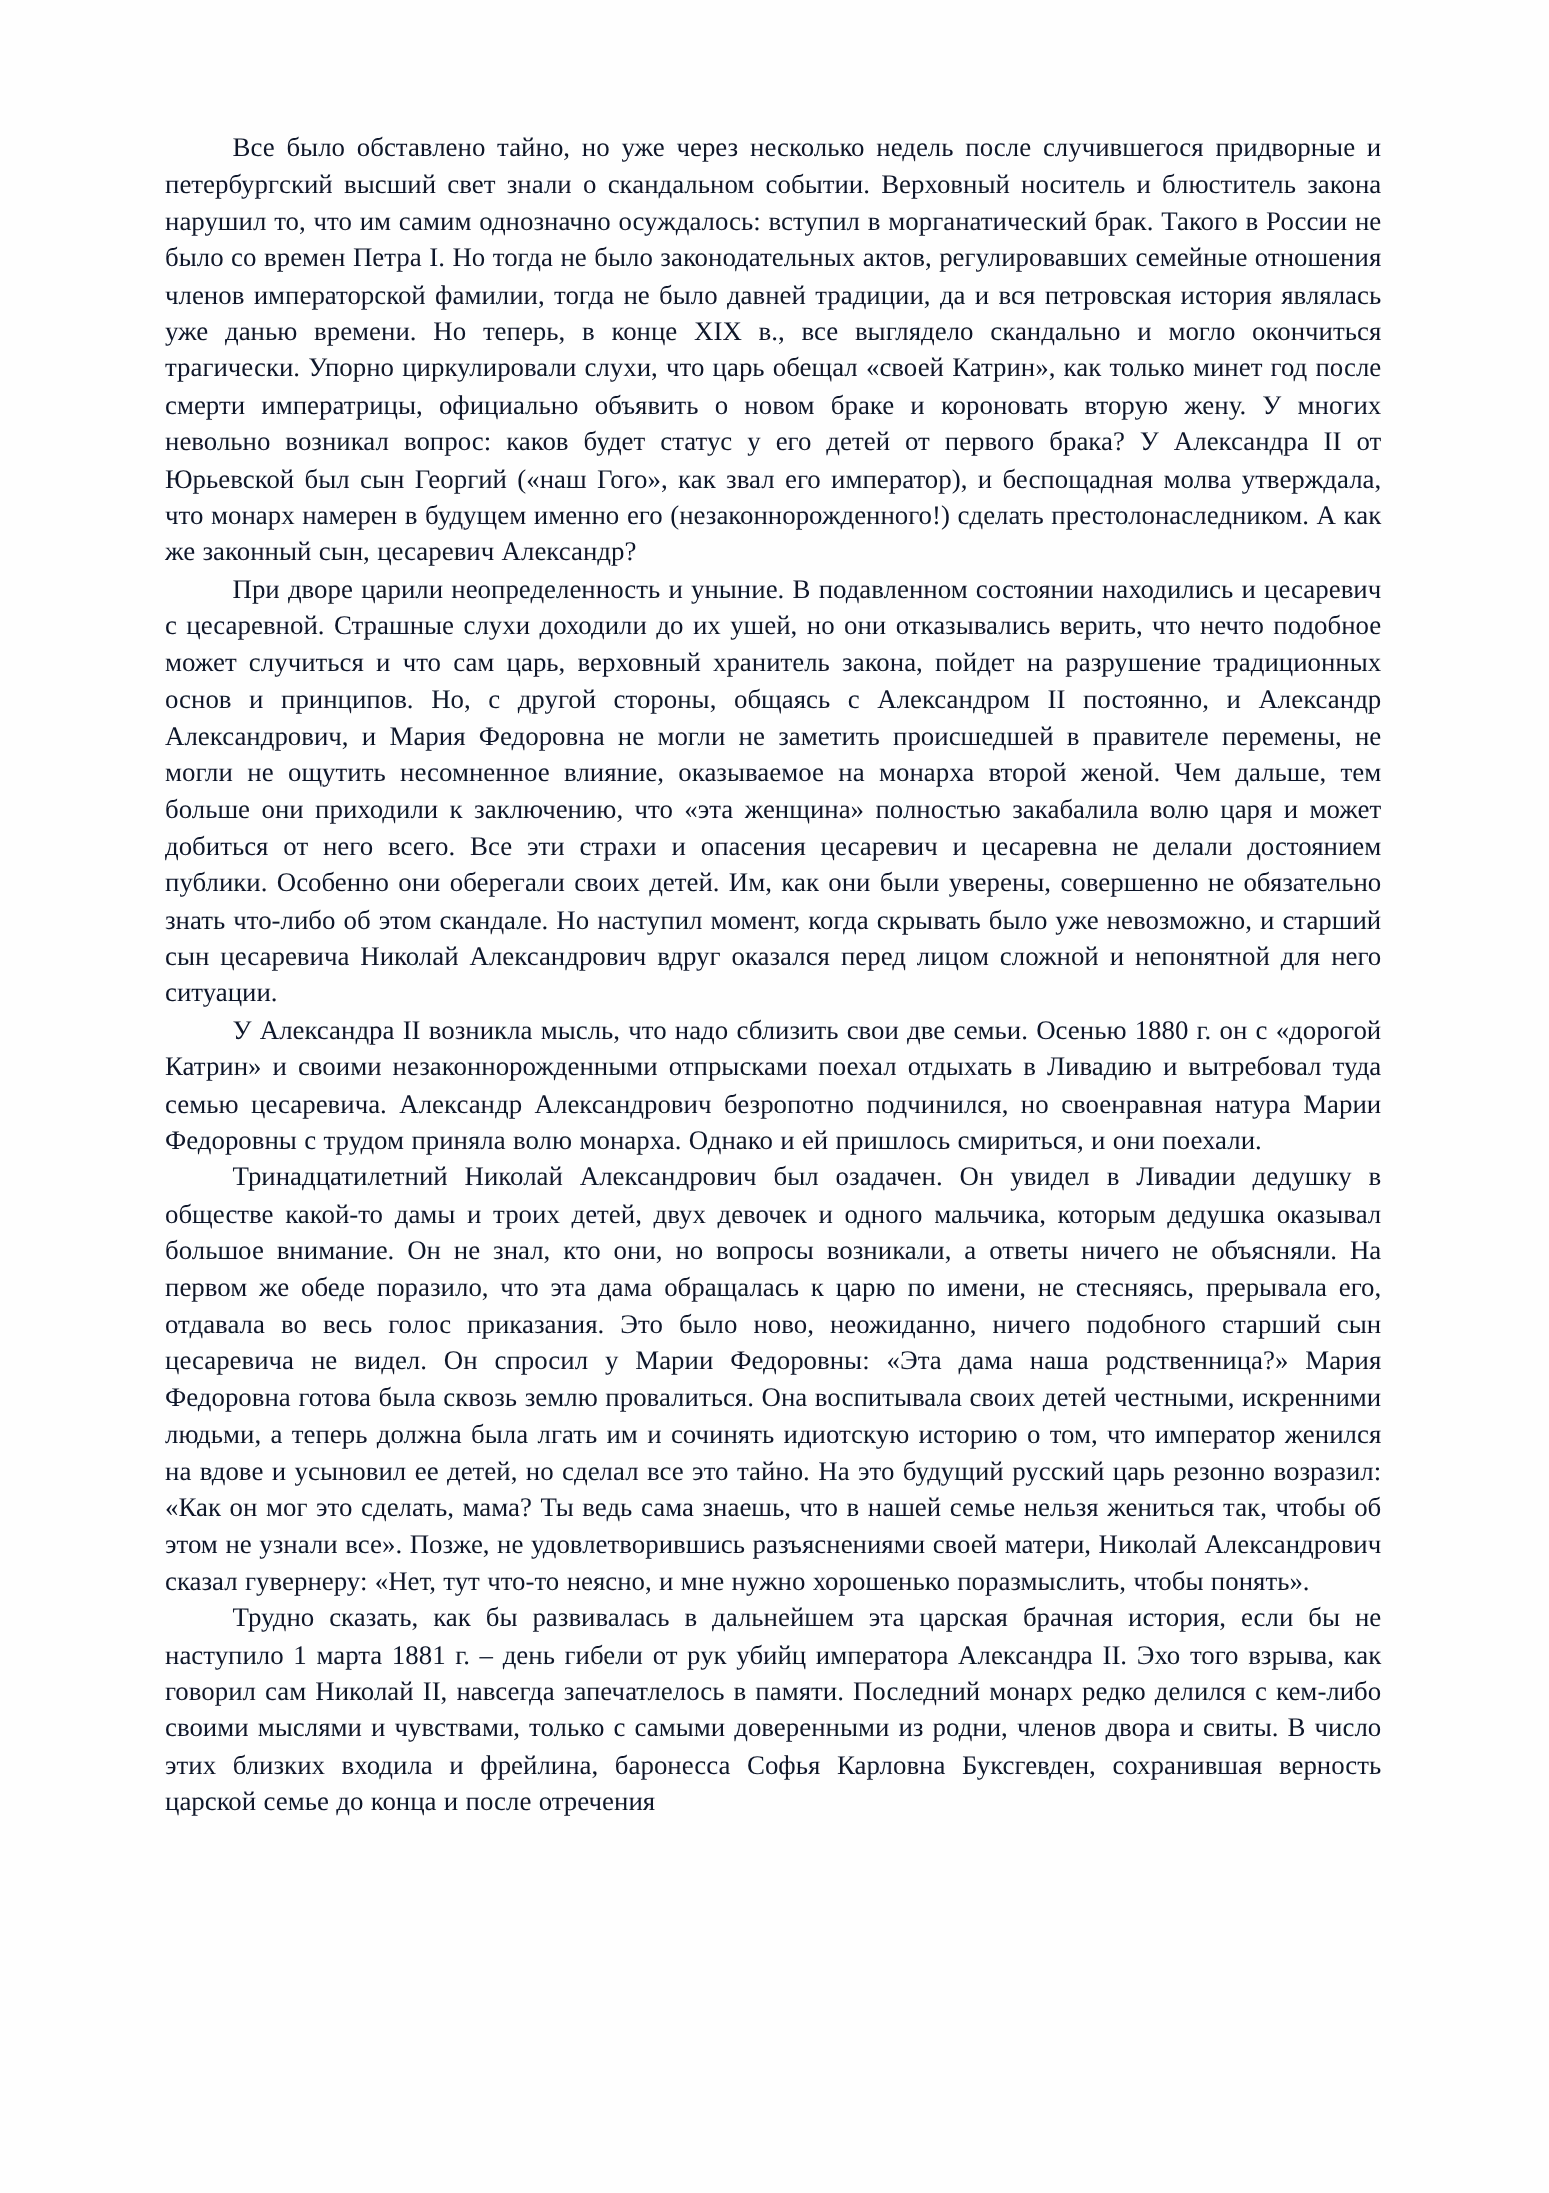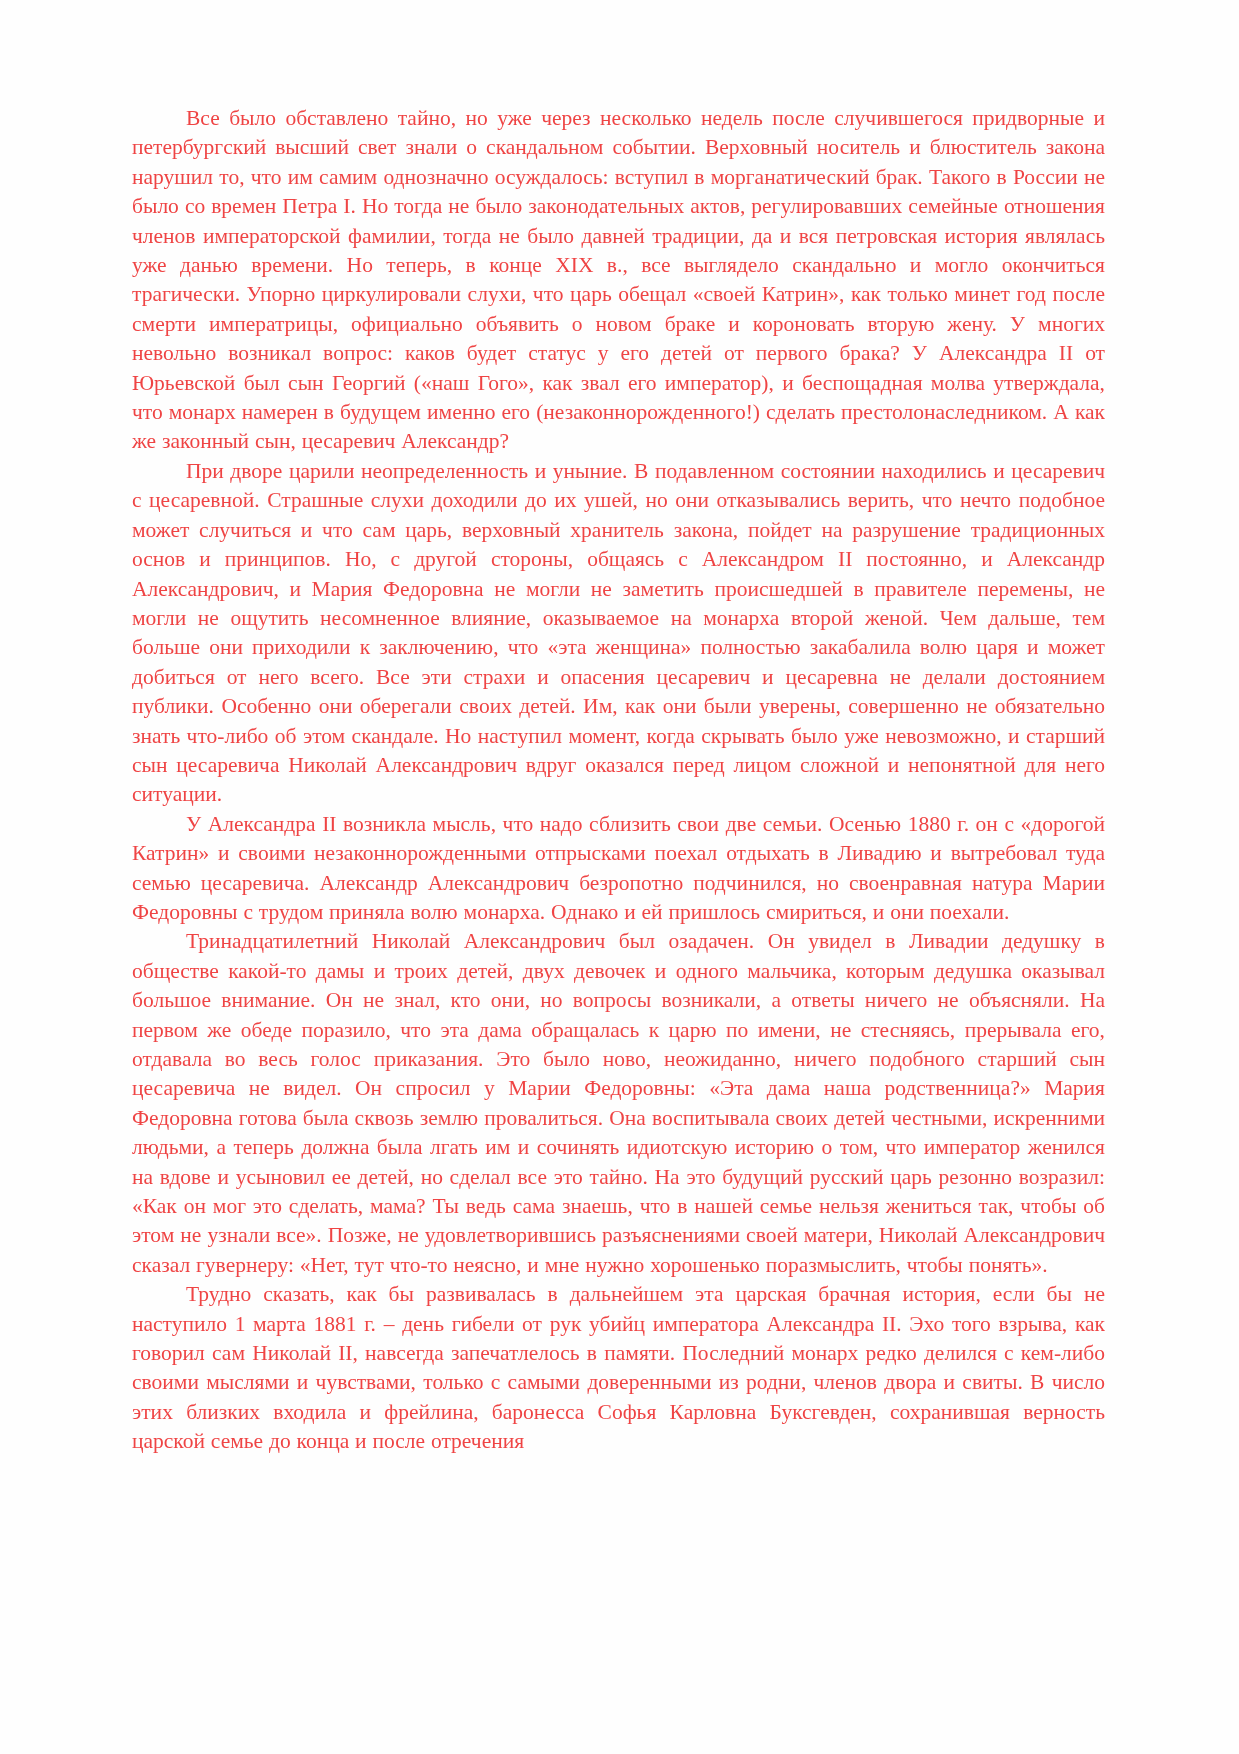--- a/index.html
+++ b/index.html
@@ -21,21 +21,21 @@
     top: 0;
     width: 1239px;
     height: 1754px;
     background: #fefefe;
   }
   .text-block {
     position: absolute;
     left: 132px;
     top: 104px;
     width: 973px;
-    color: #ef4444;
+    color: #0f172a;
   }
   .text-block p {
     margin: 0;
     padding: 0;
     font-size: 21.5px;
     line-height: 29.4px;
     text-align: justify;
     text-indent: 54px;
     text-justify: inter-word;
     hyphens: none;

